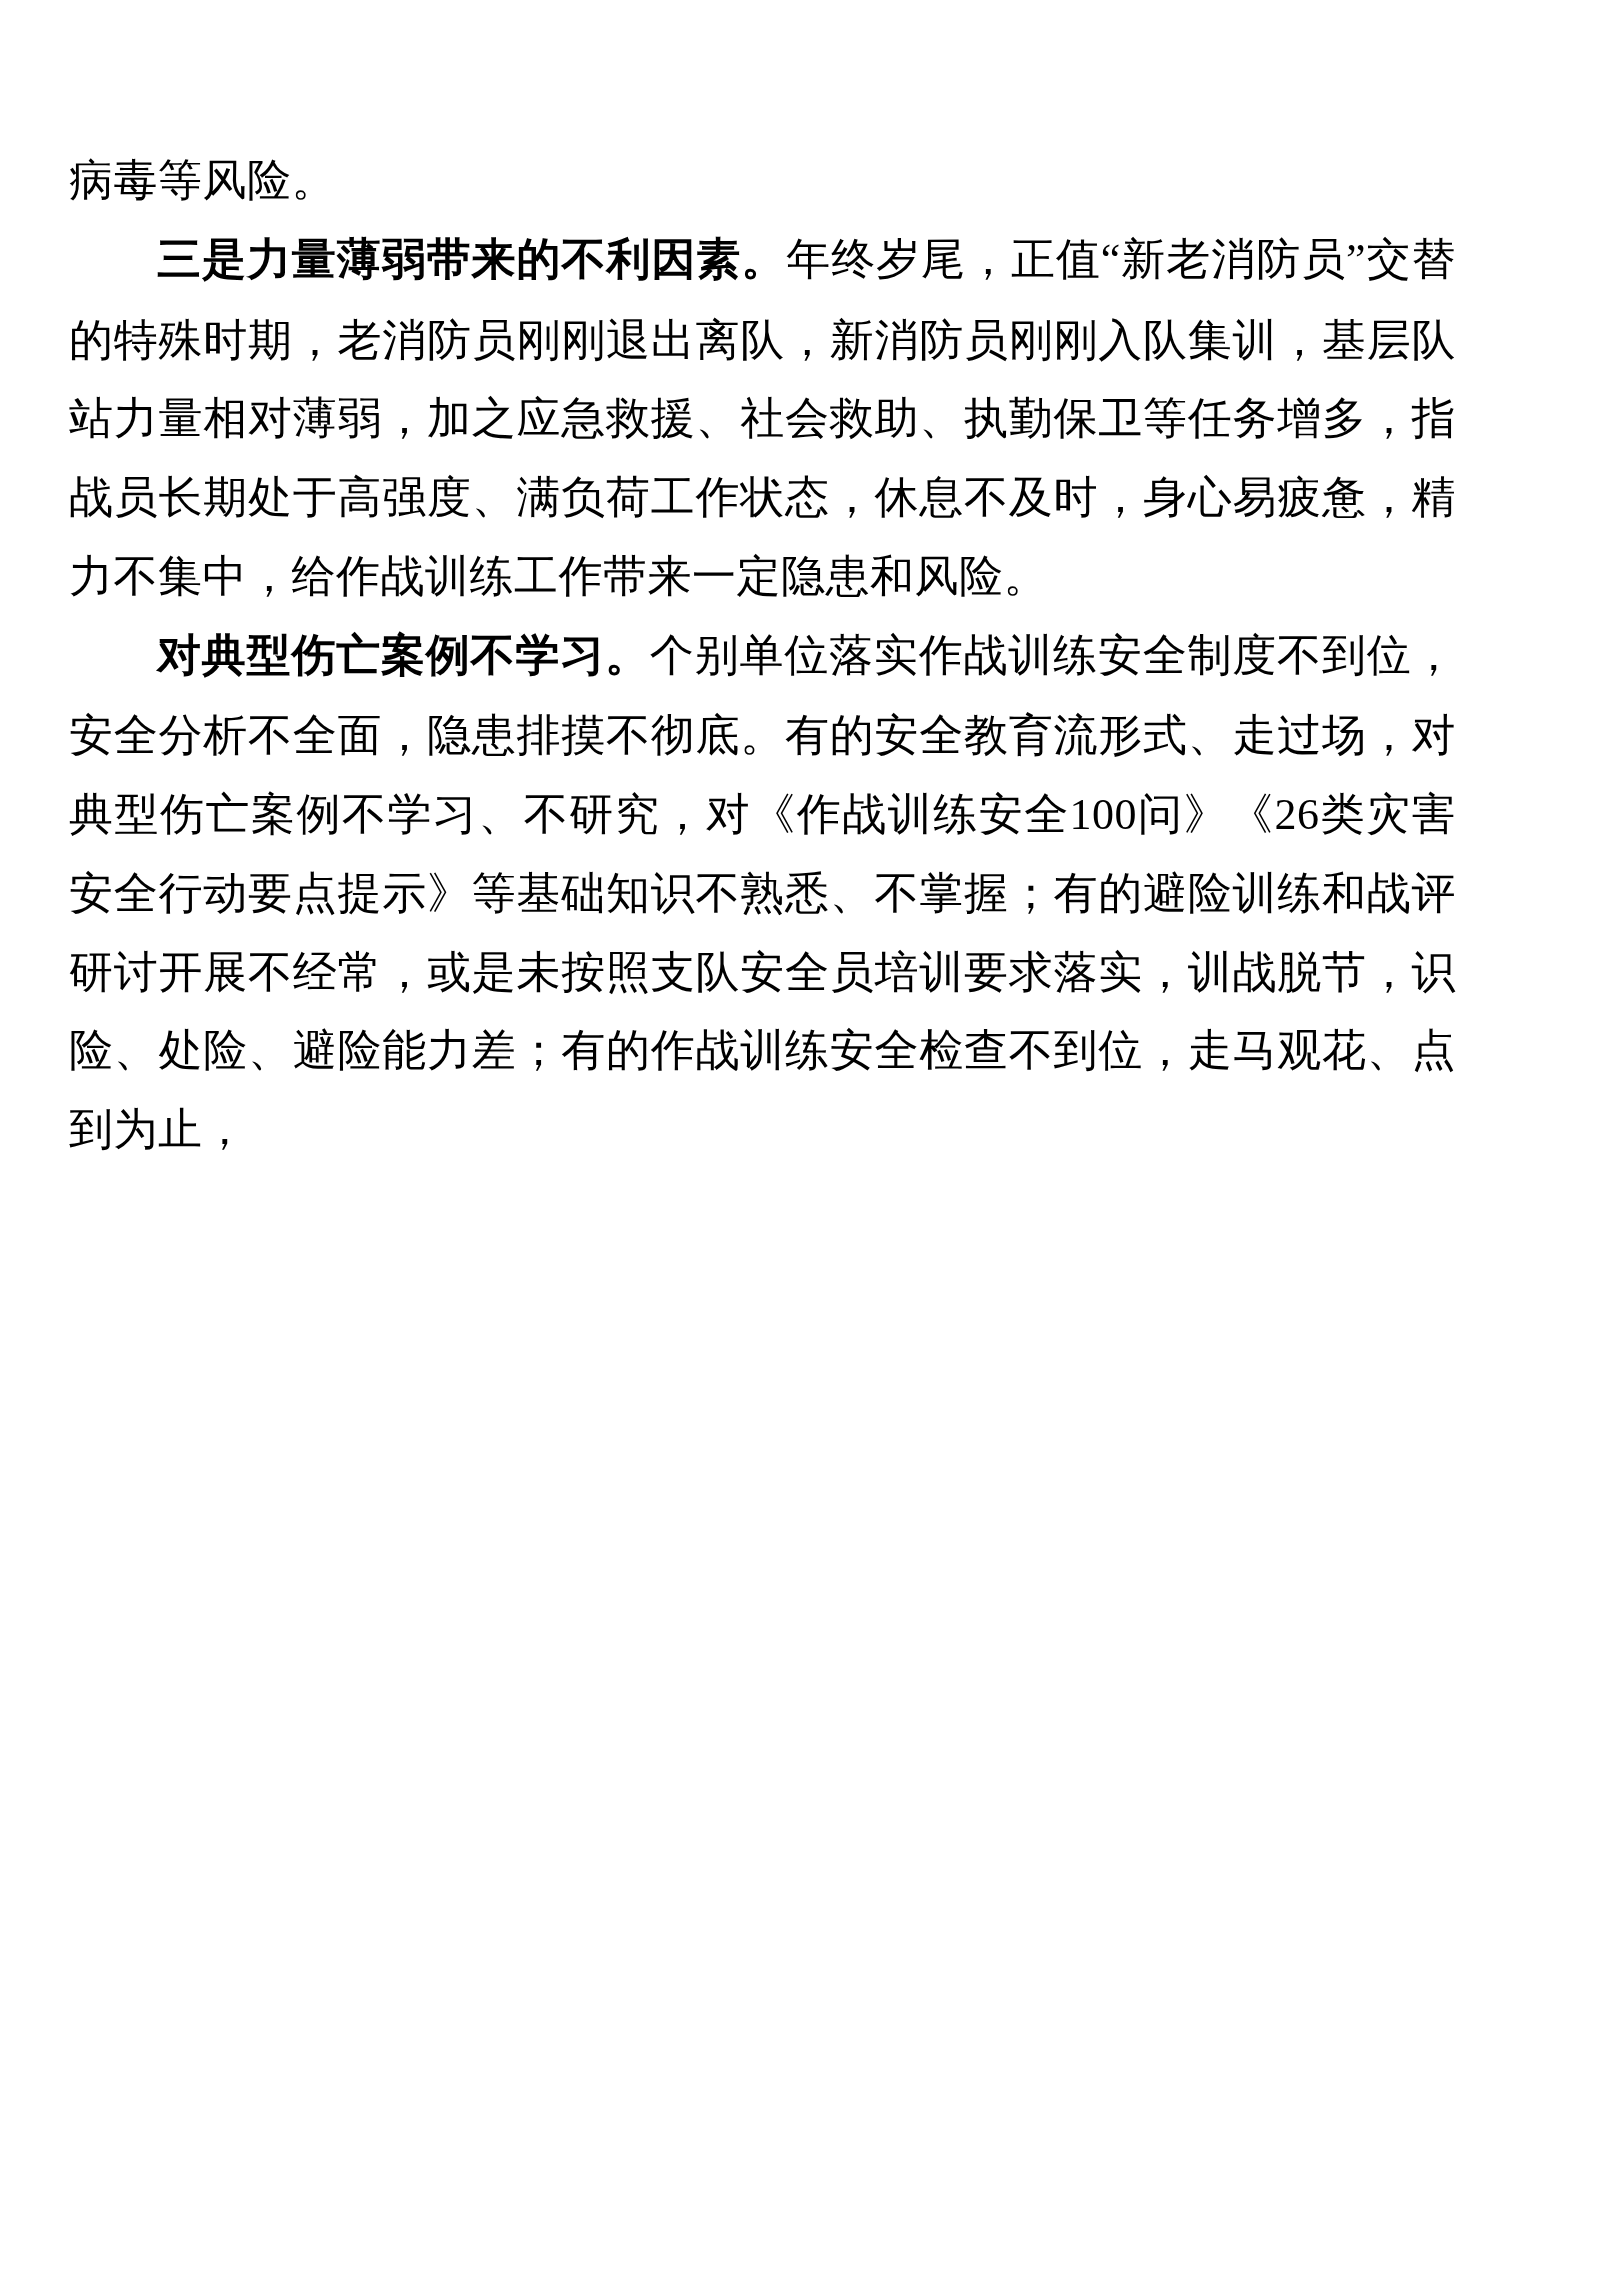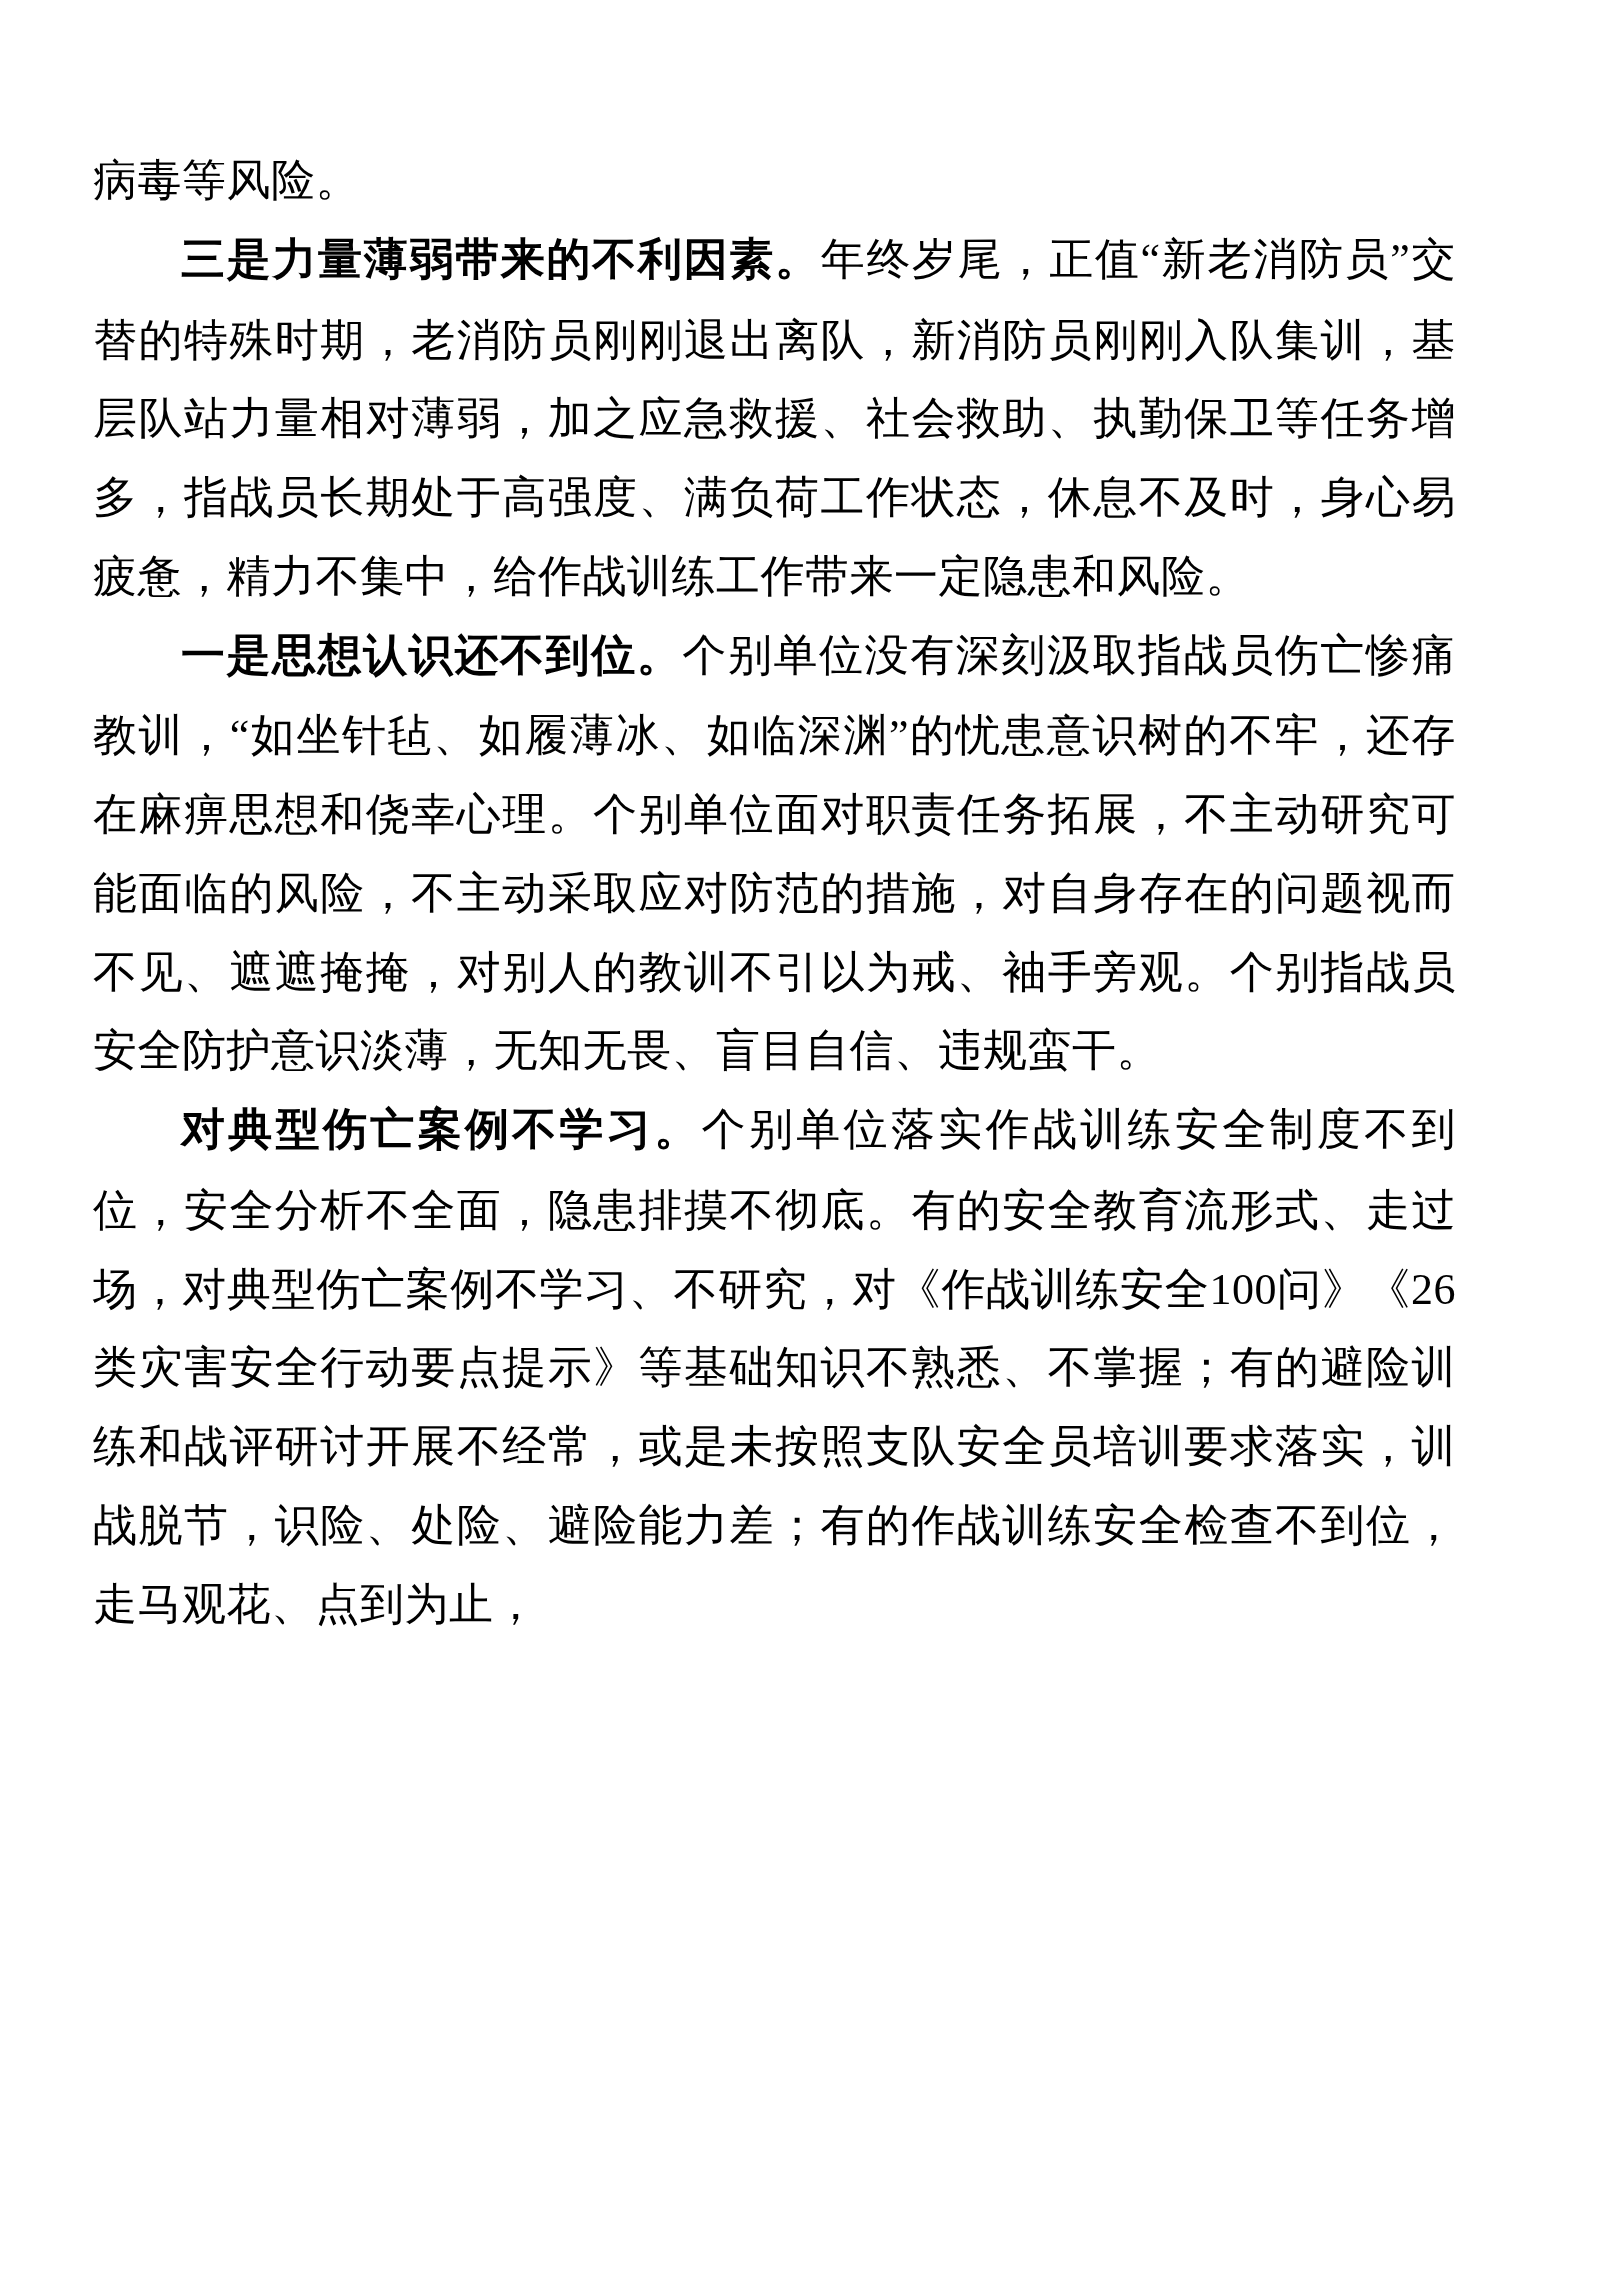--- a/index.html
+++ b/index.html
@@ -3,21 +3,21 @@
 <meta charset="utf-8">
 <style>
   * { margin: 0; padding: 0; box-sizing: border-box; }
   html, body { background: #ffffff; }
   .page {
     position: relative;
     width: 1621px;
     height: 1933px;
     margin: 0 auto;
     background: #ffffff;
-    padding: 142px 165px 0 93px;
+    padding: 142px 165px 0 69px;
     overflow: hidden;
   }
   .doc {
     font-family: "Liberation Serif", "DejaVu Serif", serif;
     font-size: 44px;
     line-height: 1.79;
     color: #000000;
     text-align: justify;
     text-justify: inter-character;
     letter-spacing: 0.5px;
@@ -34,19 +34,18 @@
 <body>
 
 <div class="page">
   <div class="doc">
 
     <p class="para no-indent"><span>病毒等风险。</span></p>
 
     <p class="para"><span class="lead">三是力量薄弱带来的不利因素。</span><span>年终岁尾，正值“新老消防员”交替的特殊时期，老消防员刚刚退出离队，新消防员刚刚入队集训，基层队站力量相对薄弱，加之应急救援、社会救助、执勤保卫等任务增多，指战员长期处于高强度、满负荷工作状态，休息不及时，身心易疲惫，精力不集中，给作战训练工作带来一定隐患和风险。</span></p>
 
 
-    <p class="para"><span class="lead">一是思想认识还不到位。</span><span>个别单位没有深刻汲取指战员伤亡惨痛教训，“如坐针毡、如履薄冰、如临深渊”的忧患意识树的不牢，还存在麻痹思想和侥幸心理。个别单位面对职责任务拓展，不主动研究可能面临的风险，不主动采取应对防范的措施，对自身存在的问题视而不见、遮遮掩掩，对别人的教训不引以为戒、袖手旁观。个别指战员安全防护意识淡薄，无知无畏、盲目自信、违规蛮干。</span></p>
 
     <p class="para"><span class="lead">对典型伤亡案例不学习。</span><span>个别单位落实作战训练安全制度不到位，安全分析不全面，隐患排摸不彻底。有的安全教育流形式、走过场，对典型伤亡案例不学习、不研究，对《作战训练安全100问》《26类灾害安全行动要点提示》等基础知识不熟悉、不掌握；有的避险训练和战评研讨开展不经常，或是未按照支队安全员培训要求落实，训战脱节，识险、处险、避险能力差；有的作战训练安全检查不到位，走马观花、点到为止，</span></p>
 
   </div>
 </div>
 
 
 </body></html>

